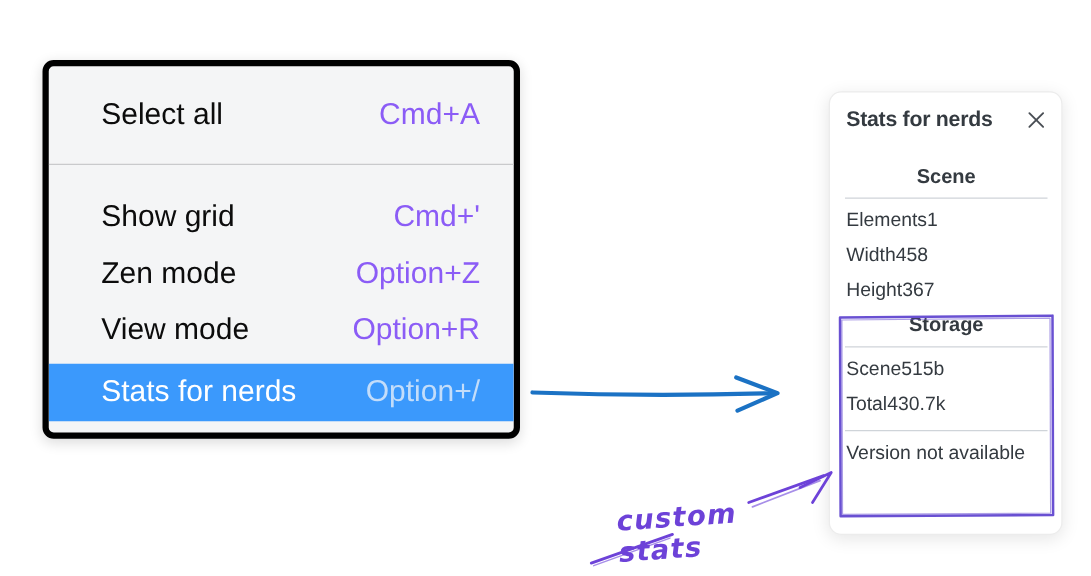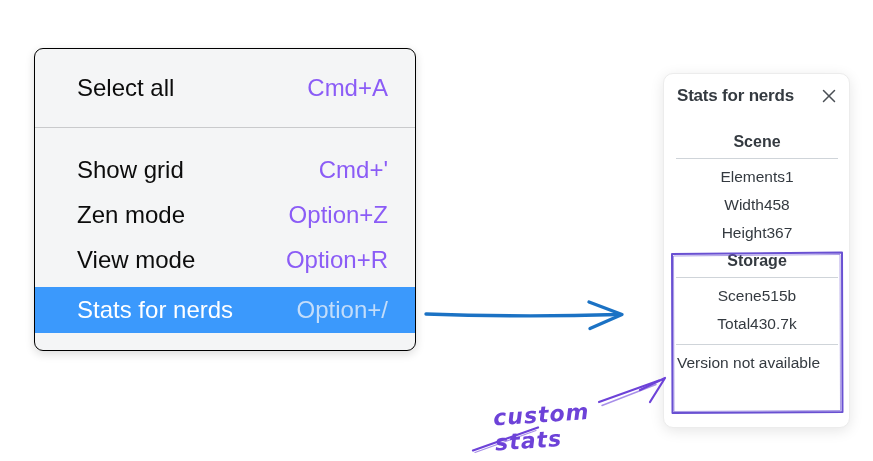--- a/index.html
+++ b/index.html
@@ -4,21 +4,21 @@
 <style>
   html,body{margin:0;padding:0;background:#ffffff;}
   .canvas{
     position:relative;width:873px;height:461px;background:#ffffff;overflow:hidden;
     font-family:"Liberation Sans",sans-serif;
   }
 
   
   .menu{
     position:absolute;left:34px;top:48px;width:382px;height:303px;
-    background:#f4f5f6;border:1px solid #000000;border-radius:9px;
+    background:#f4f5f6;border:5px solid #000000;border-radius:9px;
     box-shadow:0 3px 10px rgba(0,0,0,0.14);box-sizing:border-box;overflow:hidden;
   }
   .menu-row{
     display:flex;justify-content:space-between;align-items:center;
     padding:0 27px 0 42px;font-size:24px;color:#0c0c0c;cursor:default;
   }
   .menu-row .shortcut{color:#8b5cf6;}
   .row-tall{height:78px;}
   .menu-divider{height:1px;background:#c9cacc;}
   .menu-group{padding-top:19px;}
@@ -35,21 +35,21 @@
     box-shadow:0 3px 14px rgba(0,0,0,0.10);box-sizing:border-box;
     padding:12px 12px 10px 13px;color:#343a40;
   }
   .panel-header{display:flex;justify-content:space-between;align-items:center;height:20px;}
   .panel-title{font-size:17px;font-weight:bold;letter-spacing:-0.2px;}
   .panel-close{width:16px;height:16px;display:flex;align-items:center;justify-content:center;cursor:pointer;}
   .sec-heading{text-align:center;font-weight:bold;font-size:16px;line-height:20px;margin-top:26px;}
   .sec-heading.later{margin-top:4px;}
   .sec-divider{height:1px;background:#cfd4d9;margin:6px -1px 0 -1px;}
   .sec-rows{margin-top:4px;}
-  .stat-row{display:flex;justify-content:center;font-size:15.5px;line-height:28px;}
+  .stat-row{display:flex;justify-content:flex-start;font-size:15.5px;line-height:28px;}
   .note{font-size:15.5px;line-height:28px;margin-top:4px;}
 
   
   .overlay{position:absolute;left:0;top:0;width:873px;height:461px;pointer-events:none;}
   .custom-stats-label{
     position:absolute;left:494px;top:400px;width:160px;
     font-family:"DejaVu Sans",sans-serif;font-style:italic;font-weight:bold;
     font-size:22px;letter-spacing:1px;color:#6d42d8;transform:rotate(-4deg);
     pointer-events:none;
   }

